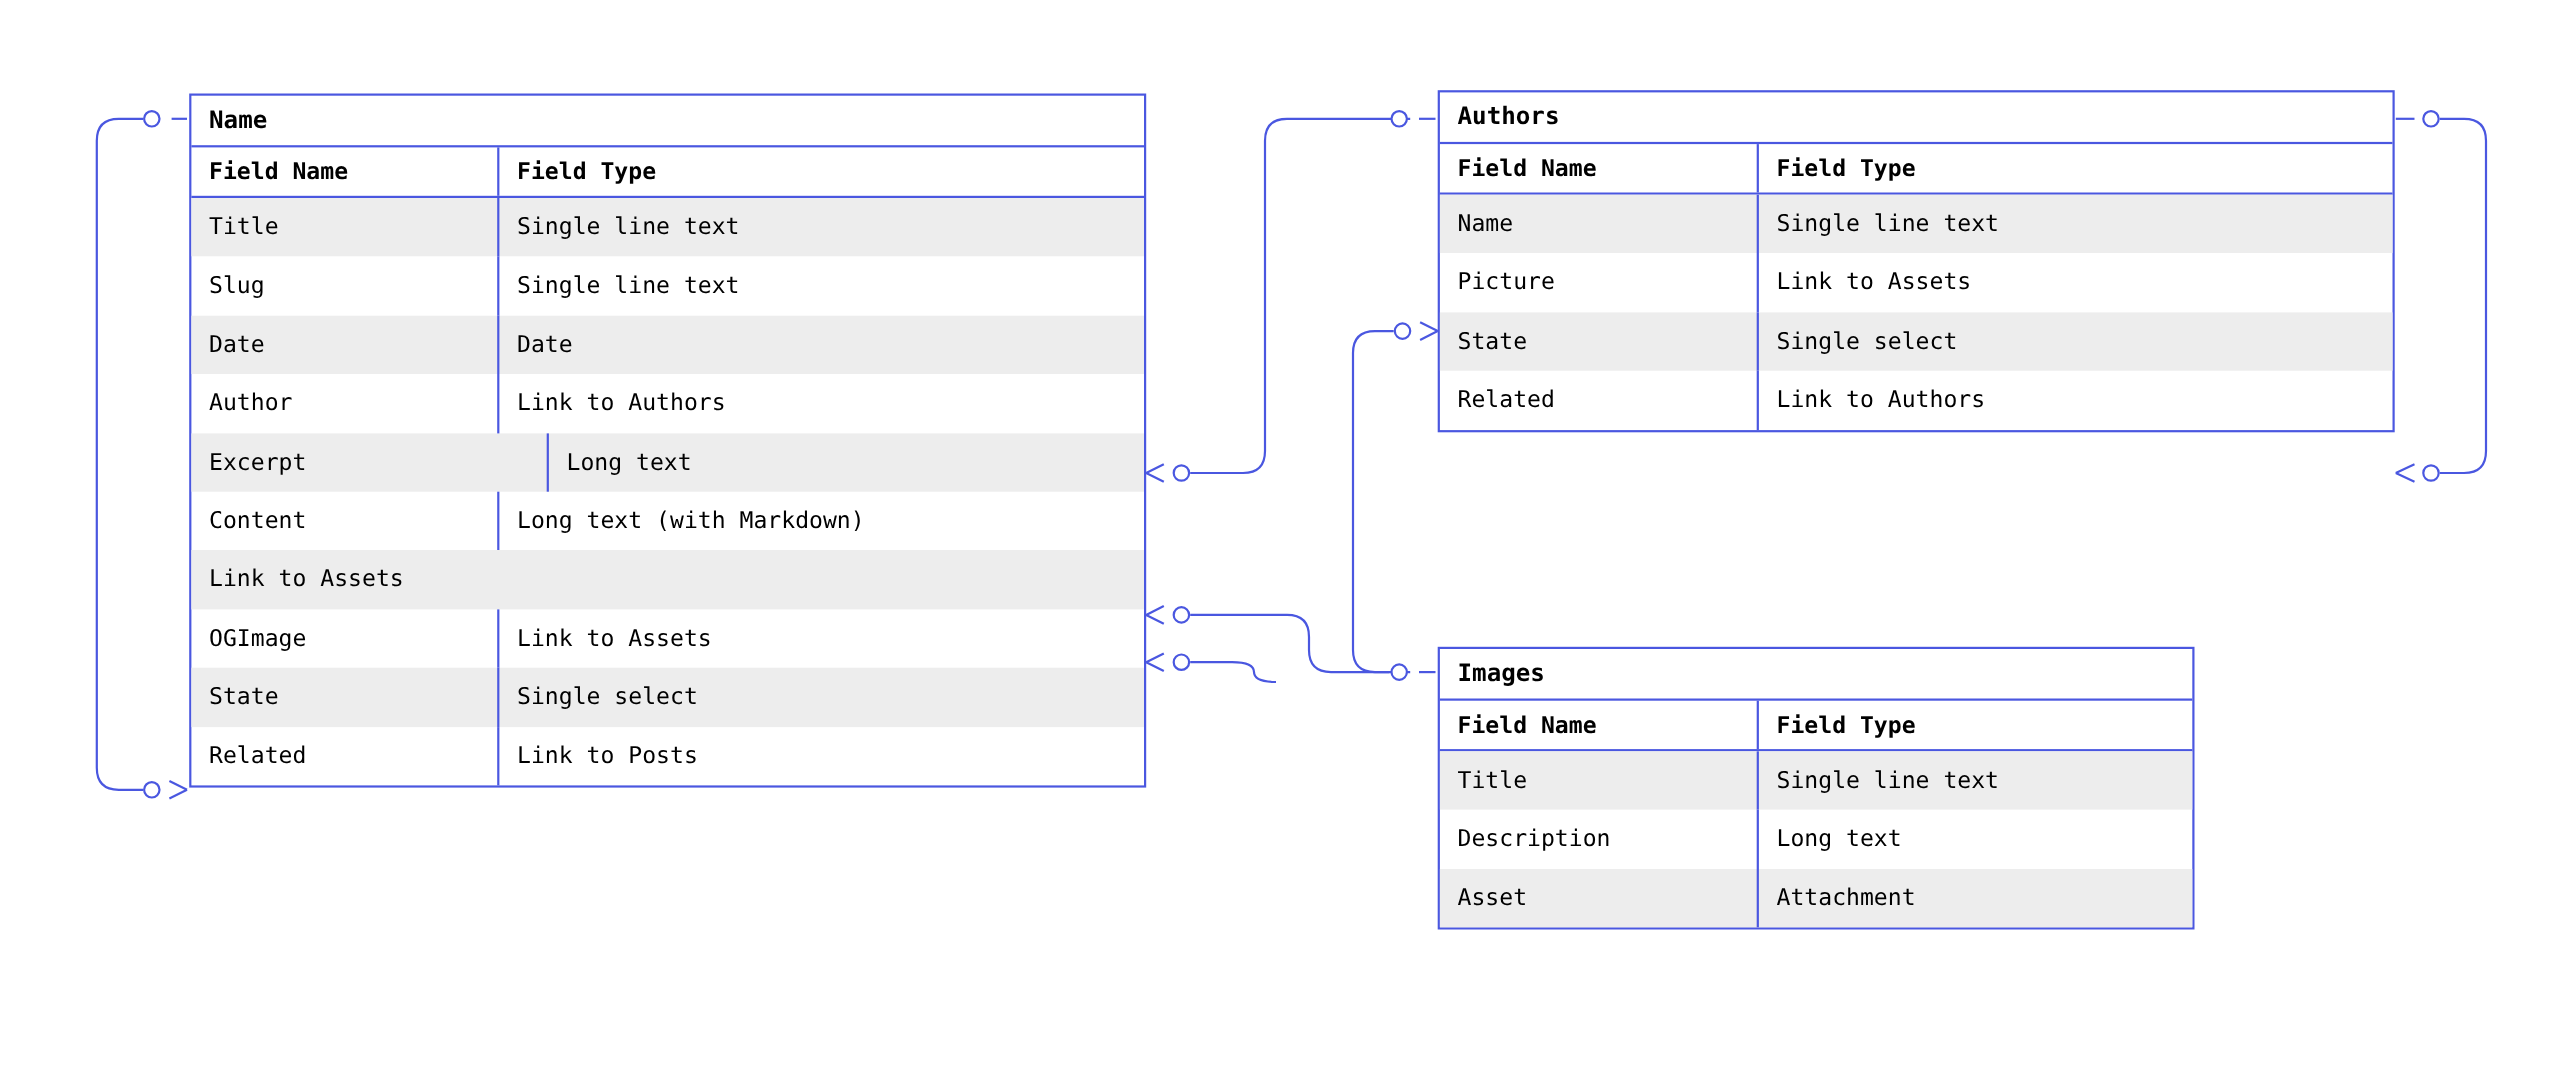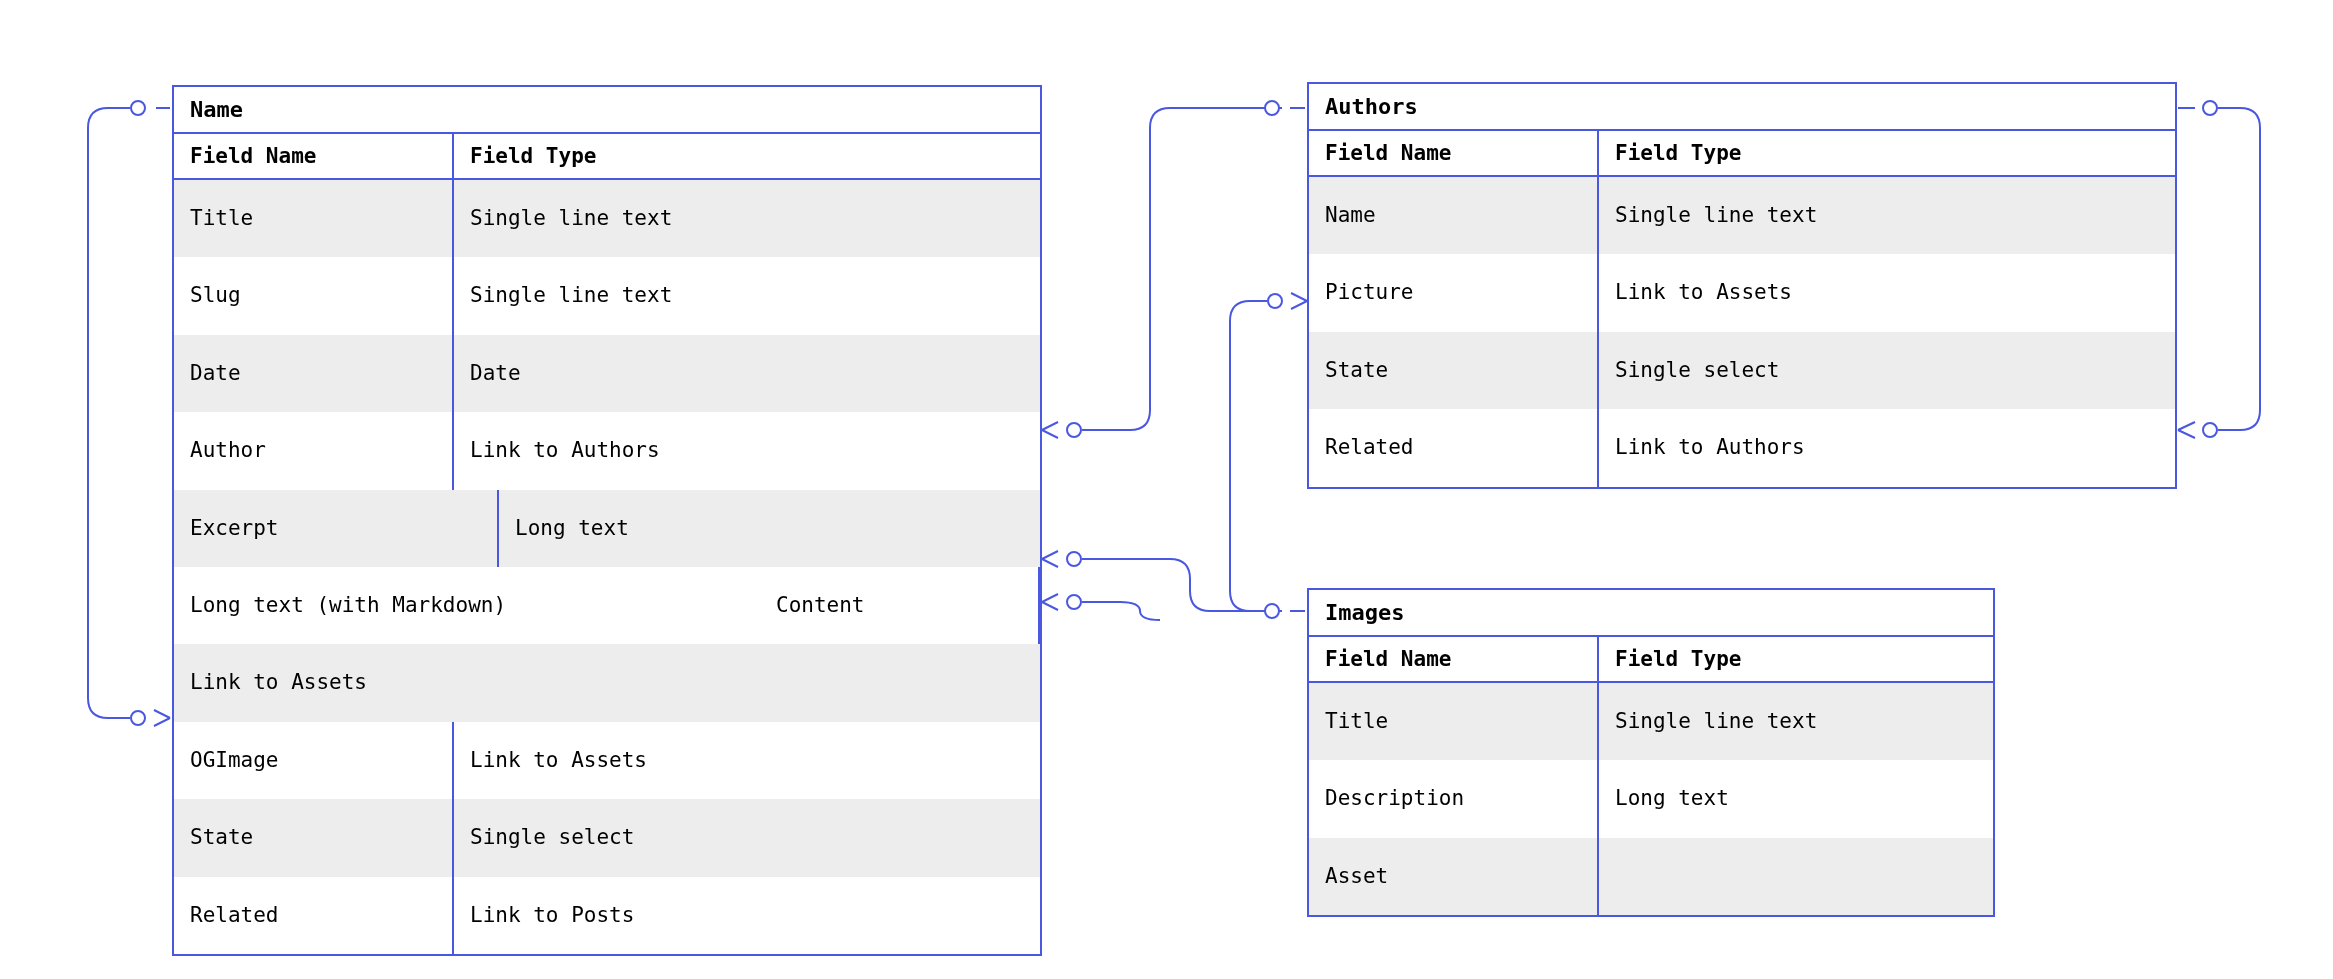--- a/index.html
+++ b/index.html
@@ -30,21 +30,21 @@
   }
   .header-cell {
     padding: 10px 16px;
     font-weight: 700;
   }
   .data-row {
     display: flex;
   }
   .data-row.zebra { background: #ededed; }
   .cell {
-    padding: 24px 16px;
+    padding: 12px 16px;
     line-height: 1.4;
   }
   .col-name { border-right: 2px solid #4a57e0; }
   svg.connectors {
     position: absolute;
     left: 0; top: 0;
     width: 2333px; height: 979px;
     pointer-events: none;
   }
   svg.connectors path {
@@ -85,22 +85,22 @@
   </div>
   <div class="data-row">
     <div class="cell col-name" style="width:280px">Author</div>
     <div class="cell" style="flex:1">Link to Authors</div>
   </div>
   <div class="data-row zebra">
     <div class="cell col-name" style="width:325px">Excerpt</div>
     <div class="cell" style="flex:1">Long text</div>
   </div>
   <div class="data-row">
+    <div class="cell col-name" style="width:280px">Content</div>
     <div class="cell" style="flex:1">Long text (with Markdown)</div>
-    <div class="cell col-name" style="width:280px">Content</div>
   </div>
   <div class="data-row zebra">
     <div class="cell" style="flex:1">Link to Assets</div>
   </div>
   <div class="data-row">
     <div class="cell col-name" style="width:280px">OGImage</div>
     <div class="cell" style="flex:1">Link to Assets</div>
   </div>
   <div class="data-row zebra">
     <div class="cell col-name" style="width:280px">State</div>
@@ -145,20 +145,21 @@
   <div class="data-row zebra">
     <div class="cell col-name" style="width:290px">Title</div>
     <div class="cell" style="flex:1">Single line text</div>
   </div>
   <div class="data-row">
     <div class="cell col-name" style="width:290px">Description</div>
     <div class="cell" style="flex:1">Long text</div>
   </div>
   <div class="data-row zebra">
     <div class="cell col-name" style="width:290px">Asset</div>
+    <div class="cell" style="flex:1">Attachment</div>
   </div>
 </div>
 
 <svg class="connectors">
 
   <g>
     <line class="crow" x1="1042" y1="430" x2="1058" y2="422"></line>
     <line class="crow" x1="1042" y1="430" x2="1058" y2="438"></line>
     <circle cx="1074" cy="430" r="7"></circle>
     <path d="M 1082 430 L 1130 430 Q 1150 430 1150 410 L 1150 128 Q 1150 108 1170 108 L 1282 108"></path>

